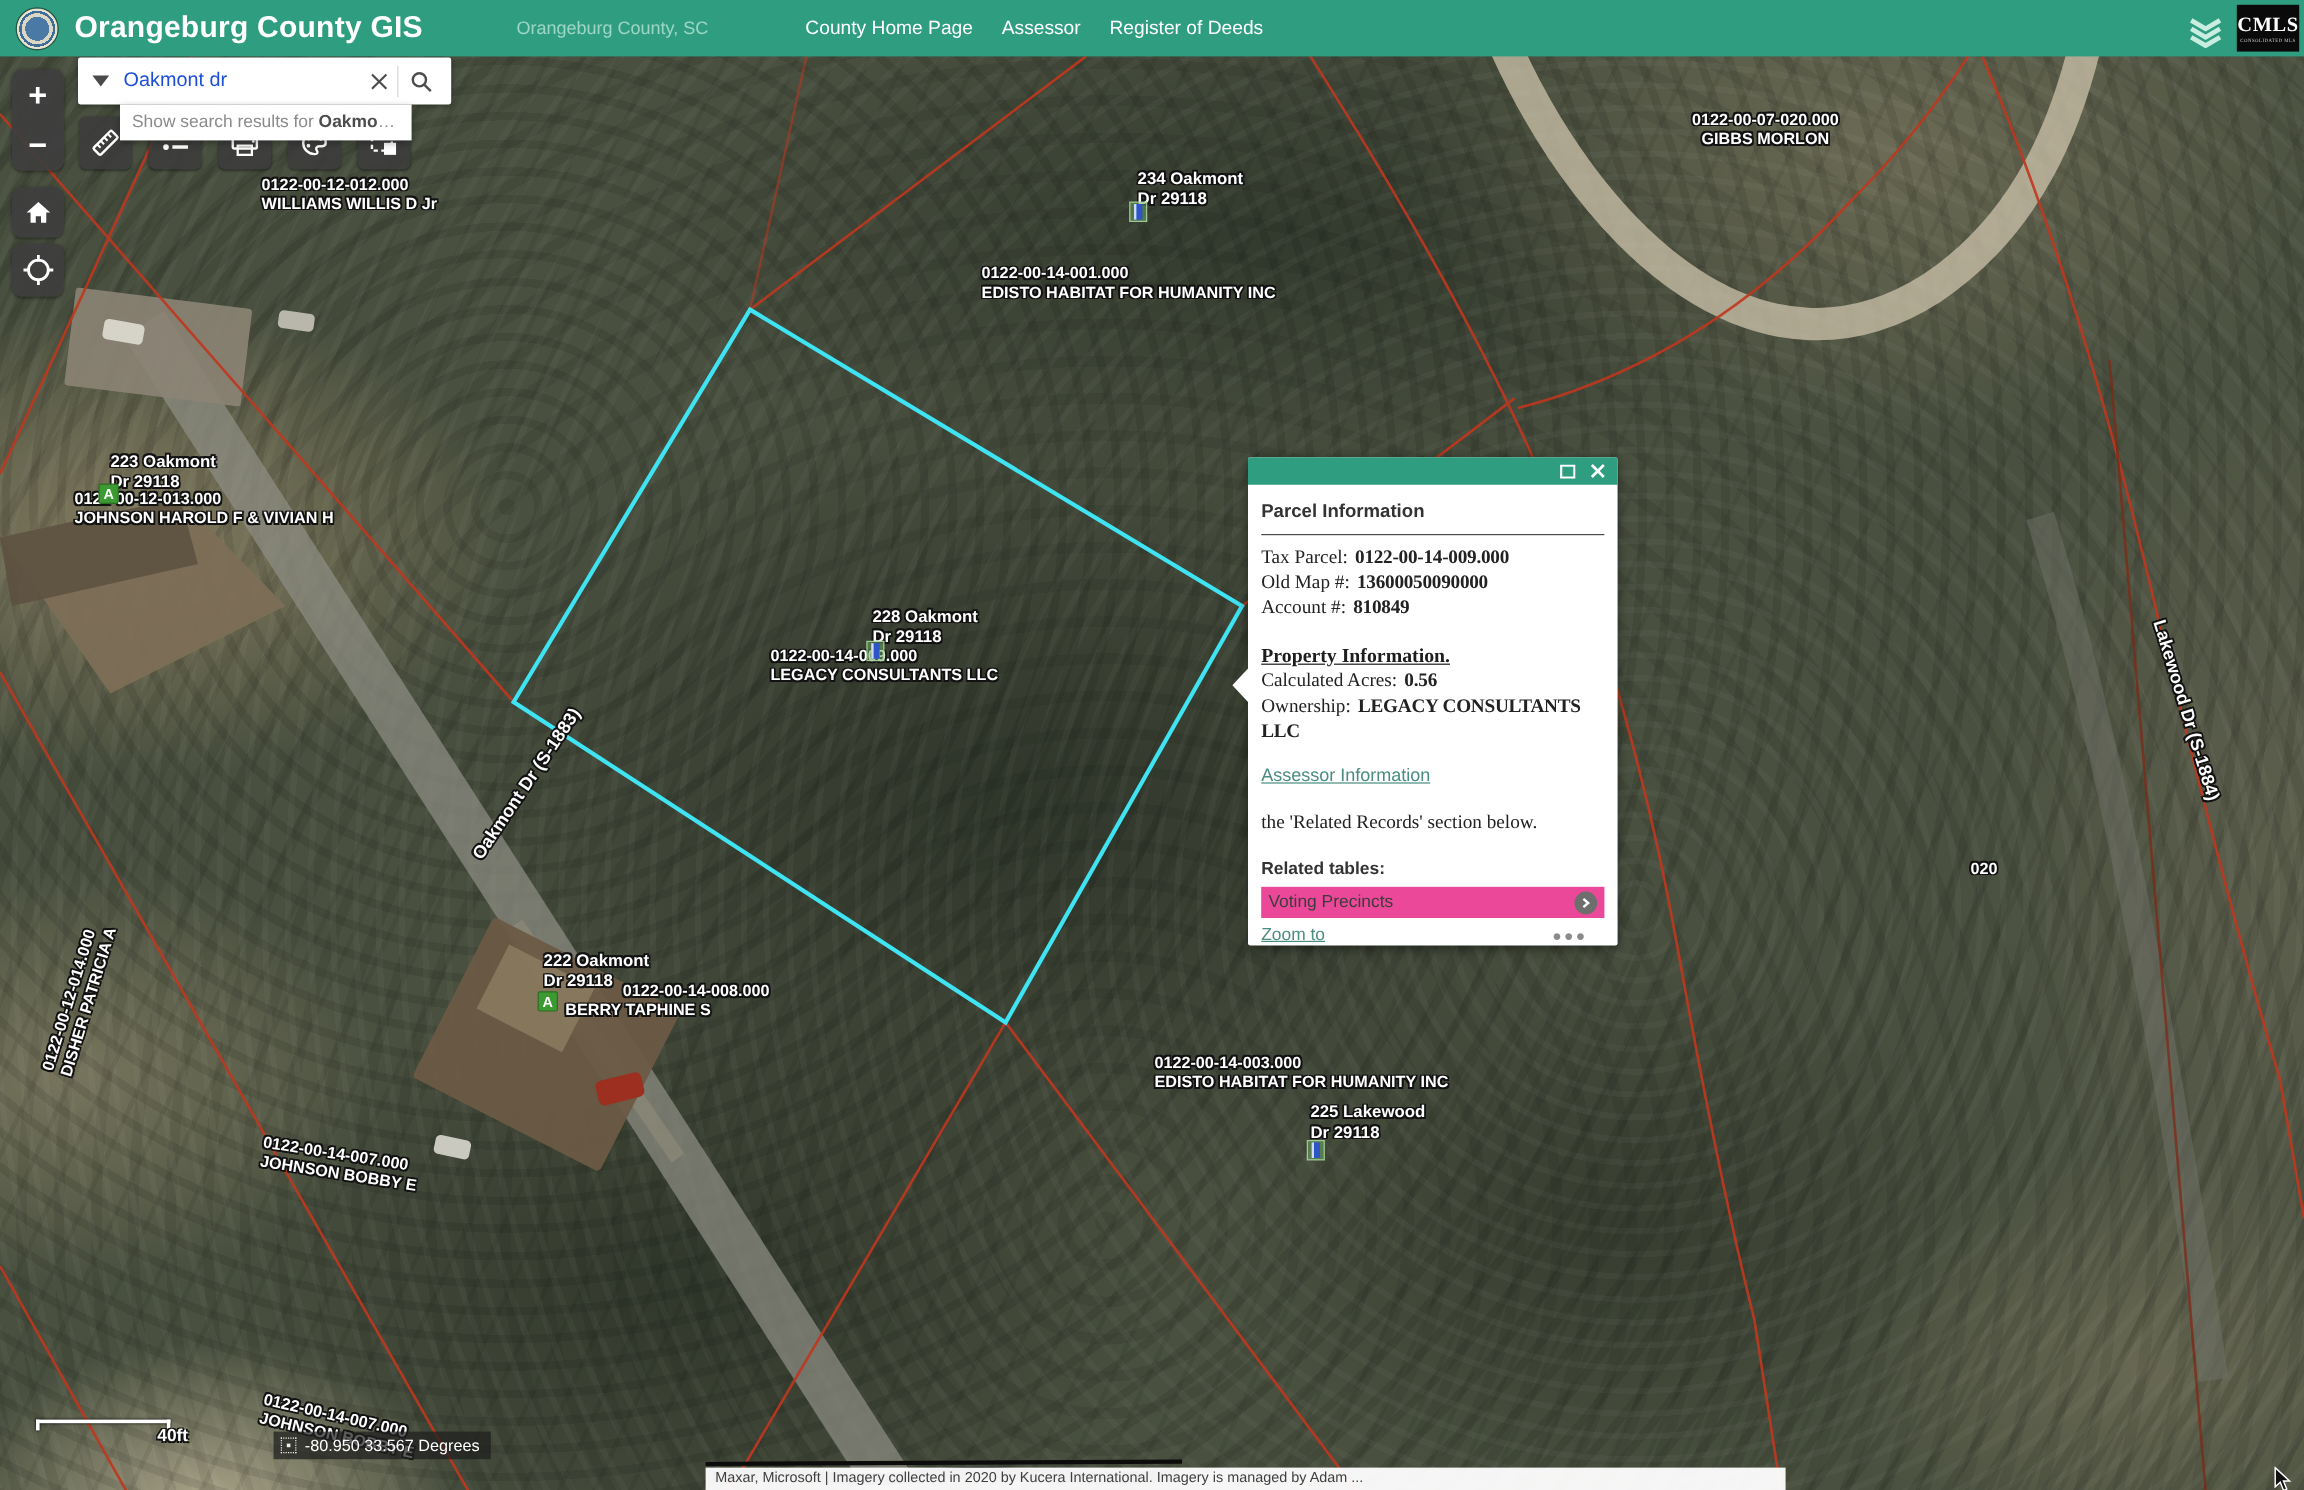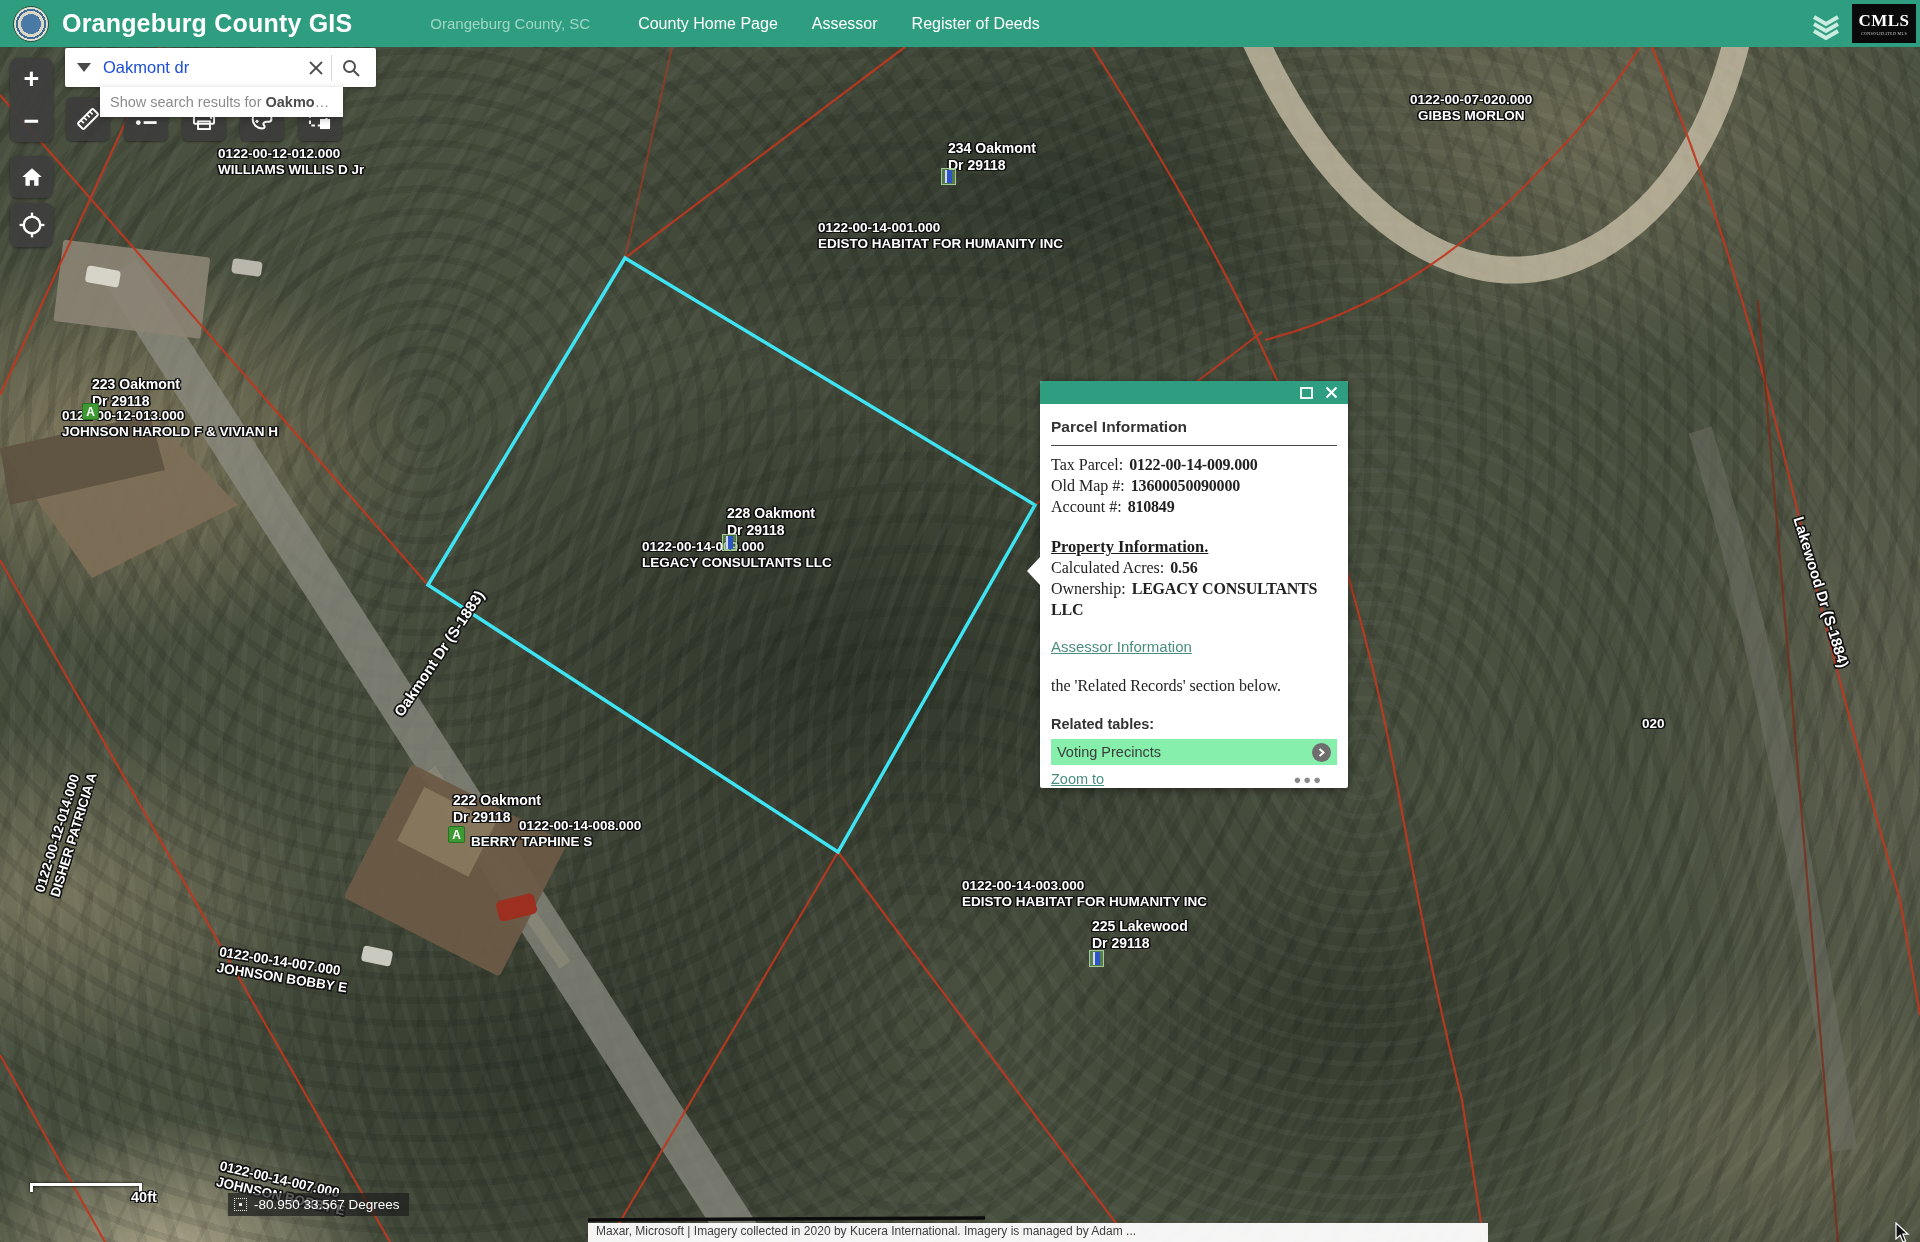--- a/index.html
+++ b/index.html
@@ -32,24 +32,24 @@
   svg.overlay { position:absolute; left:0; top:0; z-index:5; }
 
   
   .hdr { position:absolute; left:0; top:0; width:1920px; height:47px; z-index:60;
          display:flex; align-items:center; }
   .hdr-logo { width:36px; height:36px; border-radius:50%; margin-left:13px; flex:none;
     background:radial-gradient(circle at 50% 50%, #4a79a6 0 10px, #dcd7c5 10px 13px, #3f6d99 13px 15px, #e6e2d2 15px 18px);
     border:1px solid #26523f; }
   .hdr-title { color:#fff; font-size:25px; font-weight:bold; margin-left:13px; letter-spacing:.2px; }
   .hdr-sub { color:rgba(225,248,238,.62); font-size:15px; margin-left:78px; }
-  .hdr-nav { display:flex; margin-left:48px; gap:34px; }
+  .hdr-nav { display:flex; margin-left:81px; gap:24px; }
   .hdr-nav a { color:#fff; font-size:16px; text-decoration:none; cursor:pointer; }
   .hdr-right { margin-left:auto; display:flex; align-items:center; gap:10px; margin-right:4px; }
-  .cmls { width:64px; height:39px; background:#0a0a0a; color:#fff; display:flex; flex-direction:column;
+  .cmls { width:52px; height:39px; background:#0a0a0a; color:#fff; display:flex; flex-direction:column;
           align-items:center; justify-content:center; font-family:"Liberation Serif",serif; }
   .cmls b { font-size:17px; letter-spacing:.5px; }
   .cmls i { font-style:normal; font-size:4px; letter-spacing:.4px; color:#cfcfcf; }
 
   
   .ctl { position:absolute; background:rgba(62,62,62,.92); border-radius:8px; z-index:25;
          box-shadow:0 1px 3px rgba(0,0,0,.45); color:#fff; }
   .zoom-panel { left:10px; top:58px; width:43px; height:84px; display:flex; flex-direction:column; }
   .zoom-btn { flex:1; display:flex; align-items:center; justify-content:center;
               font-size:27px; font-weight:bold; cursor:pointer; line-height:1; }
@@ -103,21 +103,21 @@
   .popup-body { padding:8px 11px 0 11px; color:#2c2c2c; }
   .popup-title { font-size:15.5px; font-weight:bold; color:#333; margin-top:6px; }
   .popup-hr { border:none; border-top:1.4px solid #4a4a4a; margin:9px 0 8px 0; }
   .pf { font-family:"Liberation Serif",serif; font-size:16px; line-height:21px; color:#222; }
   .pf b { margin-left:6px; letter-spacing:-.2px; }
   .psec { font-family:"Liberation Serif",serif; font-size:16.5px; font-weight:bold; text-decoration:underline;
           margin-top:20px; color:#1d1d1d; }
   .plink { display:inline-block; margin-top:18px; color:#4a8d80; font-size:15px; text-decoration:underline; cursor:pointer; }
   .pnote { font-family:"Liberation Serif",serif; font-size:16px; line-height:20px; margin-top:20px; color:#222; }
   .prel { font-size:14.5px; font-weight:bold; color:#333; margin-top:20px; }
-  .vrow { margin-top:7px; height:26px; background:#86efac; display:flex; align-items:center; padding:0 6px;
+  .vrow { margin-top:7px; height:26px; background:#ec4899; display:flex; align-items:center; padding:0 6px;
           font-size:14.5px; color:#3c3c3c; cursor:pointer; }
   .vchev { margin-left:auto; width:19px; height:19px; border-radius:50%; background:#6e6e6e; display:flex;
            align-items:center; justify-content:center; cursor:pointer; }
   .pfoot { display:flex; align-items:center; margin-top:6px; }
   .zoomto { color:#4a8d80; font-size:14.5px; text-decoration:underline; cursor:pointer; }
   .dots { margin-left:auto; color:#8a8a8a; font-size:13px; letter-spacing:2px; cursor:pointer; padding-right:14px; }
 
   
   .scalebar { position:absolute; left:30px; top:1183px; width:112px; height:9px; z-index:15;
     border-top:3px solid #fff; border-left:3px solid #fff; border-right:3px solid #fff;

